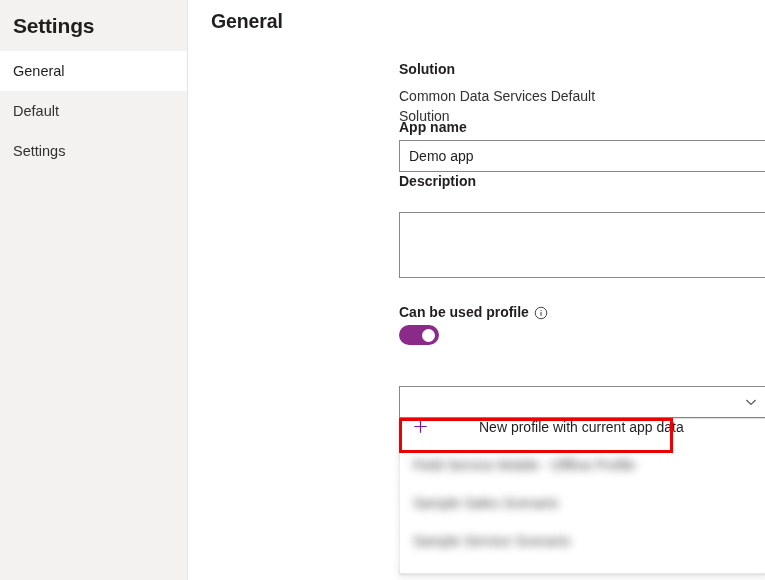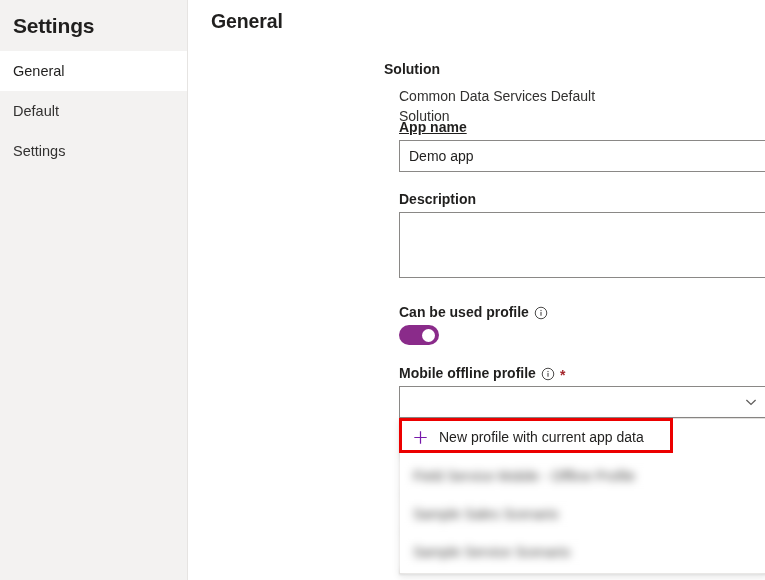--- a/index.html
+++ b/index.html
@@ -88,25 +88,25 @@
   }
   .static-value {
     font-size: 14px;
     font-weight: 400;
     color: #323130;
     line-height: 20px;
     margin-top: 3px;
   }
 
   
-  #solution-label   { position: absolute; left: 196px; top: 60px; justify-content: center; }
+  #solution-label   { position: absolute; left: 211px; top: 60px; justify-content: center; }
   #solution-value   { position: absolute; left: 211px; top: 83px; }
-  #appname-label    { position: absolute; left: 211px; top: 118px; text-decoration: underline; }
+  #appname-label    { position: absolute; left: 211px; top: 118px; }
   #appname-input-wrap { position: absolute; left: 211px; top: 140px; }
-  #description-label{ position: absolute; left: 211px; top: 190px; }
+  #description-label{ position: absolute; left: 211px; top: 172px; }
   #description-wrap { position: absolute; left: 211px; top: 212px; }
   #offline-label    { position: absolute; left: 211px; top: 303px; }
   #offline-toggle-wrap { position: absolute; left: 211px; top: 325px; }
   #profile-label    { position: absolute; left: 211px; top: 364px; }
   #profile-combo-wrap { position: absolute; left: 211px; top: 386px; }
   #profile-menu     { position: absolute; left: 211px; top: 418px; }
 
   
   .text-input {
     width: 401px;
@@ -207,26 +207,27 @@
   .menu-panel {
     width: 368px;
     background: #ffffff;
     border: 1px solid #e1dfdd;
     box-shadow: 0 3.2px 7.2px rgba(0,0,0,0.10), 0 0.6px 1.8px rgba(0,0,0,0.09);
     padding: 0;
   }
   .menu-item {
     height: 36px;
     display: flex;
-    align-items: center;
+    align-items: flex-start;
     padding-left: 13px;
     font-size: 14px;
     color: #201f1e;
     cursor: pointer;
     background: #ffffff;
+    gap: 40px;
   }
   .menu-item .plus-icon {
     width: 15px;
     height: 15px;
     margin-right: 11px;
     display: block;
     flex: 0 0 auto;
   }
   .menu-item.blurred {
     color: #4b4a49;
@@ -304,29 +305,20 @@
         <rect x="7.45" y="6.8" width="1.1" height="4.3" fill="#323130"></rect>
         <rect x="7.45" y="4.5" width="1.1" height="1.3" fill="#323130"></rect>
       </svg>
     </div>
     <div id="offline-toggle-wrap">
       <div class="toggle">
         <span class="knob"></span>
       </div>
     </div>
 
-    <div id="profile-label" class="field-label">
-      <span>Mobile offline profile</span>
-      <svg class="info-icon" viewBox="0 0 16 16">
-        <circle cx="8" cy="8" r="6.6" fill="none" stroke="#323130" stroke-width="1"></circle>
-        <rect x="7.45" y="6.8" width="1.1" height="4.3" fill="#323130"></rect>
-        <rect x="7.45" y="4.5" width="1.1" height="1.3" fill="#323130"></rect>
-      </svg>
-      <span class="required-star">*</span>
-    </div>
 
     <div id="profile-combo-wrap">
       <div class="combo-row">
         <div class="combo">
           <span class="combo-value"></span>
           <span class="combo-chevron">
             <svg width="12" height="12" viewBox="0 0 12 12">
               <path d="M1.4 4 L6 8.4 L10.6 4" fill="none" stroke="#605e5c" stroke-width="1.3"></path>
             </svg>
           </span>

